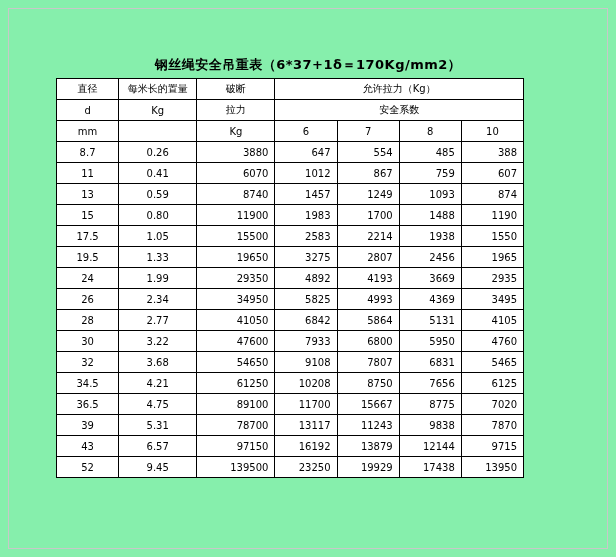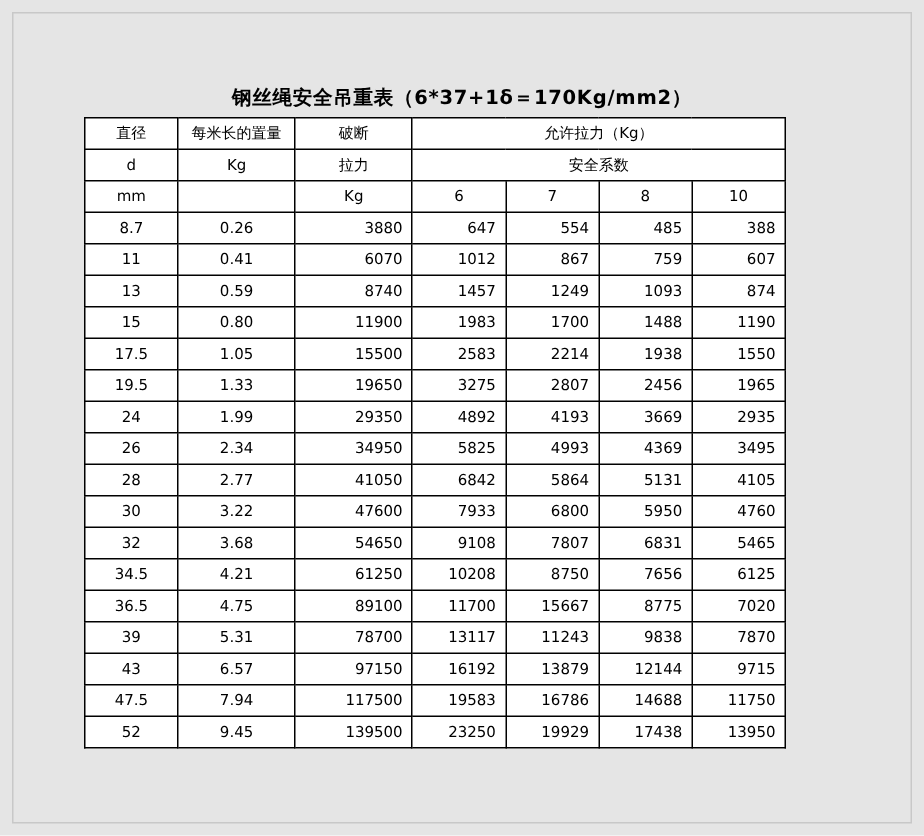--- a/index.html
+++ b/index.html
@@ -10,21 +10,21 @@
     width: 616px;
     height: 557px;
     background: #ffffff;
     font-family: "Liberation Sans", sans-serif;
     overflow: hidden;
   }
   .page {
     position: relative;
     width: 616px;
     height: 557px;
-    background: #e5e5e5;
+    background: #86efac;
     box-sizing: border-box;
   }
   .page-border {
     position: absolute;
     left: 8px;
     top: 8px;
     right: 8px;
     bottom: 8px;
     border: 1px solid #c8c8c8;
     pointer-events: none;
@@ -245,29 +245,20 @@
       <tr class="data-row">
         <td class="c-center">43</td>
         <td class="c-center">6.57</td>
         <td class="c-right">97150</td>
         <td class="c-right">16192</td>
         <td class="c-right">13879</td>
         <td class="c-right">12144</td>
         <td class="c-right">9715</td>
       </tr>
       <tr class="data-row">
-        <td class="c-center">47.5</td>
-        <td class="c-center">7.94</td>
-        <td class="c-right">117500</td>
-        <td class="c-right">19583</td>
-        <td class="c-right">16786</td>
-        <td class="c-right">14688</td>
-        <td class="c-right">11750</td>
-      </tr>
-      <tr class="data-row">
         <td class="c-center">52</td>
         <td class="c-center">9.45</td>
         <td class="c-right">139500</td>
         <td class="c-right">23250</td>
         <td class="c-right">19929</td>
         <td class="c-right">17438</td>
         <td class="c-right">13950</td>
       </tr>
     </tbody>
   </table>

